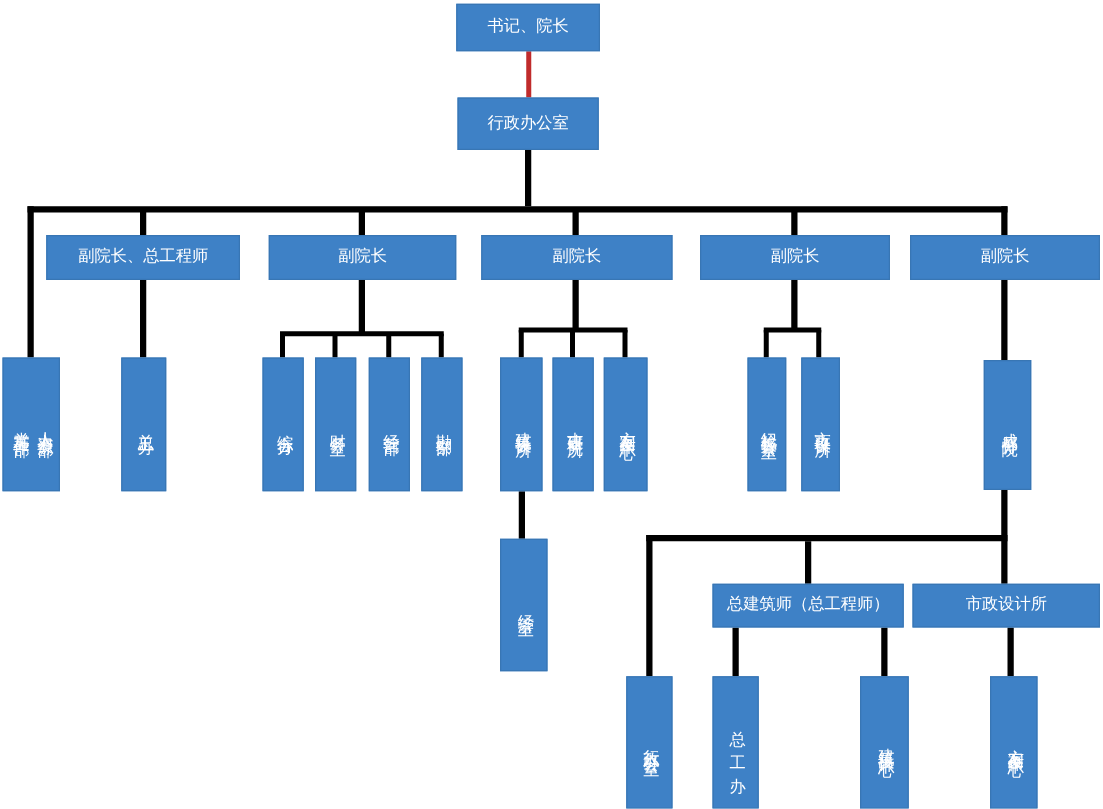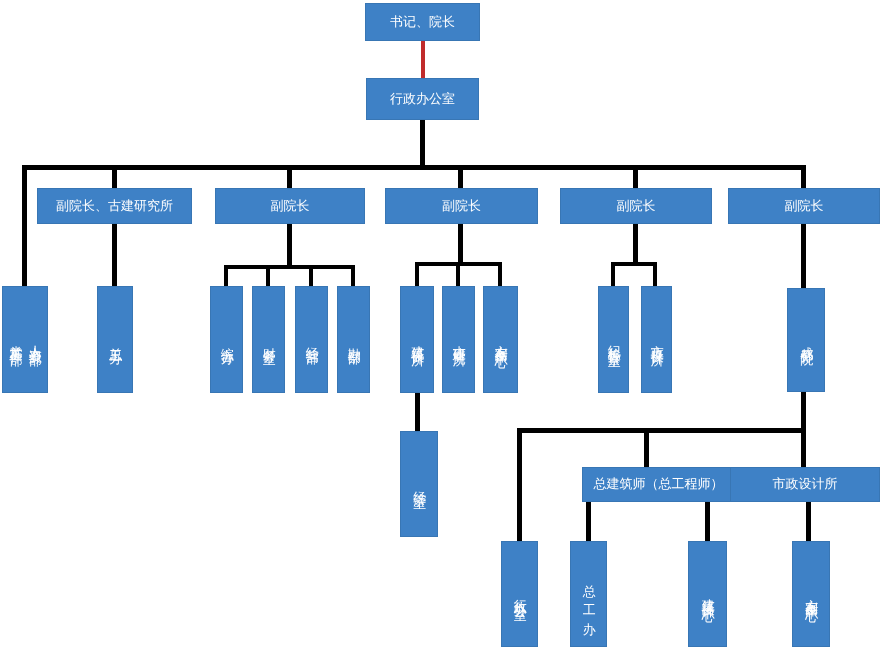--- a/index.html
+++ b/index.html
@@ -62,21 +62,21 @@
   <div class="ln" style="left:806px;top:502px;width:5px;height:39px;"></div>
 
   <div class="node" style="left:365px;top:3px;width:115px;height:38px;">
     <span>书记、院长</span>
   </div>
   <div class="node" style="left:366px;top:78px;width:113px;height:42px;">
     <span>行政办公室</span>
   </div>
 
   <div class="node" style="left:37px;top:188px;width:155px;height:36px;">
-    <span>副院长、古建研究所</span>
+    <span>副院长、总工程师</span>
   </div>
   <div class="node" style="left:215px;top:188px;width:150px;height:36px;">
     <span>副院长</span>
   </div>
   <div class="node" style="left:385px;top:188px;width:153px;height:36px;">
     <span>副院长</span>
   </div>
   <div class="node" style="left:560px;top:188px;width:152px;height:36px;">
     <span>副院长</span>
   </div>
@@ -119,21 +119,21 @@
     <span>市政设计所</span>
   </div>
   <div class="node v" style="left:787px;top:288px;width:38px;height:104px;">
     <span>成都分院</span>
   </div>
 
   <div class="node v" style="left:400px;top:431px;width:38px;height:106px;">
     <span>经济室</span>
   </div>
 
-  <div class="node" style="left:570px;top:467px;width:153px;height:35px;margin-left:12px;">
+  <div class="node" style="left:570px;top:467px;width:153px;height:35px;">
     <span>总建筑师（总工程师）</span>
   </div>
   <div class="node" style="left:730px;top:467px;width:150px;height:35px;">
     <span>市政设计所</span>
   </div>
 
   <div class="node v" style="left:501px;top:541px;width:37px;height:106px;">
     <span>行政办公室</span>
   </div>
   <div class="node v" style="left:570px;top:541px;width:37px;height:106px;">

